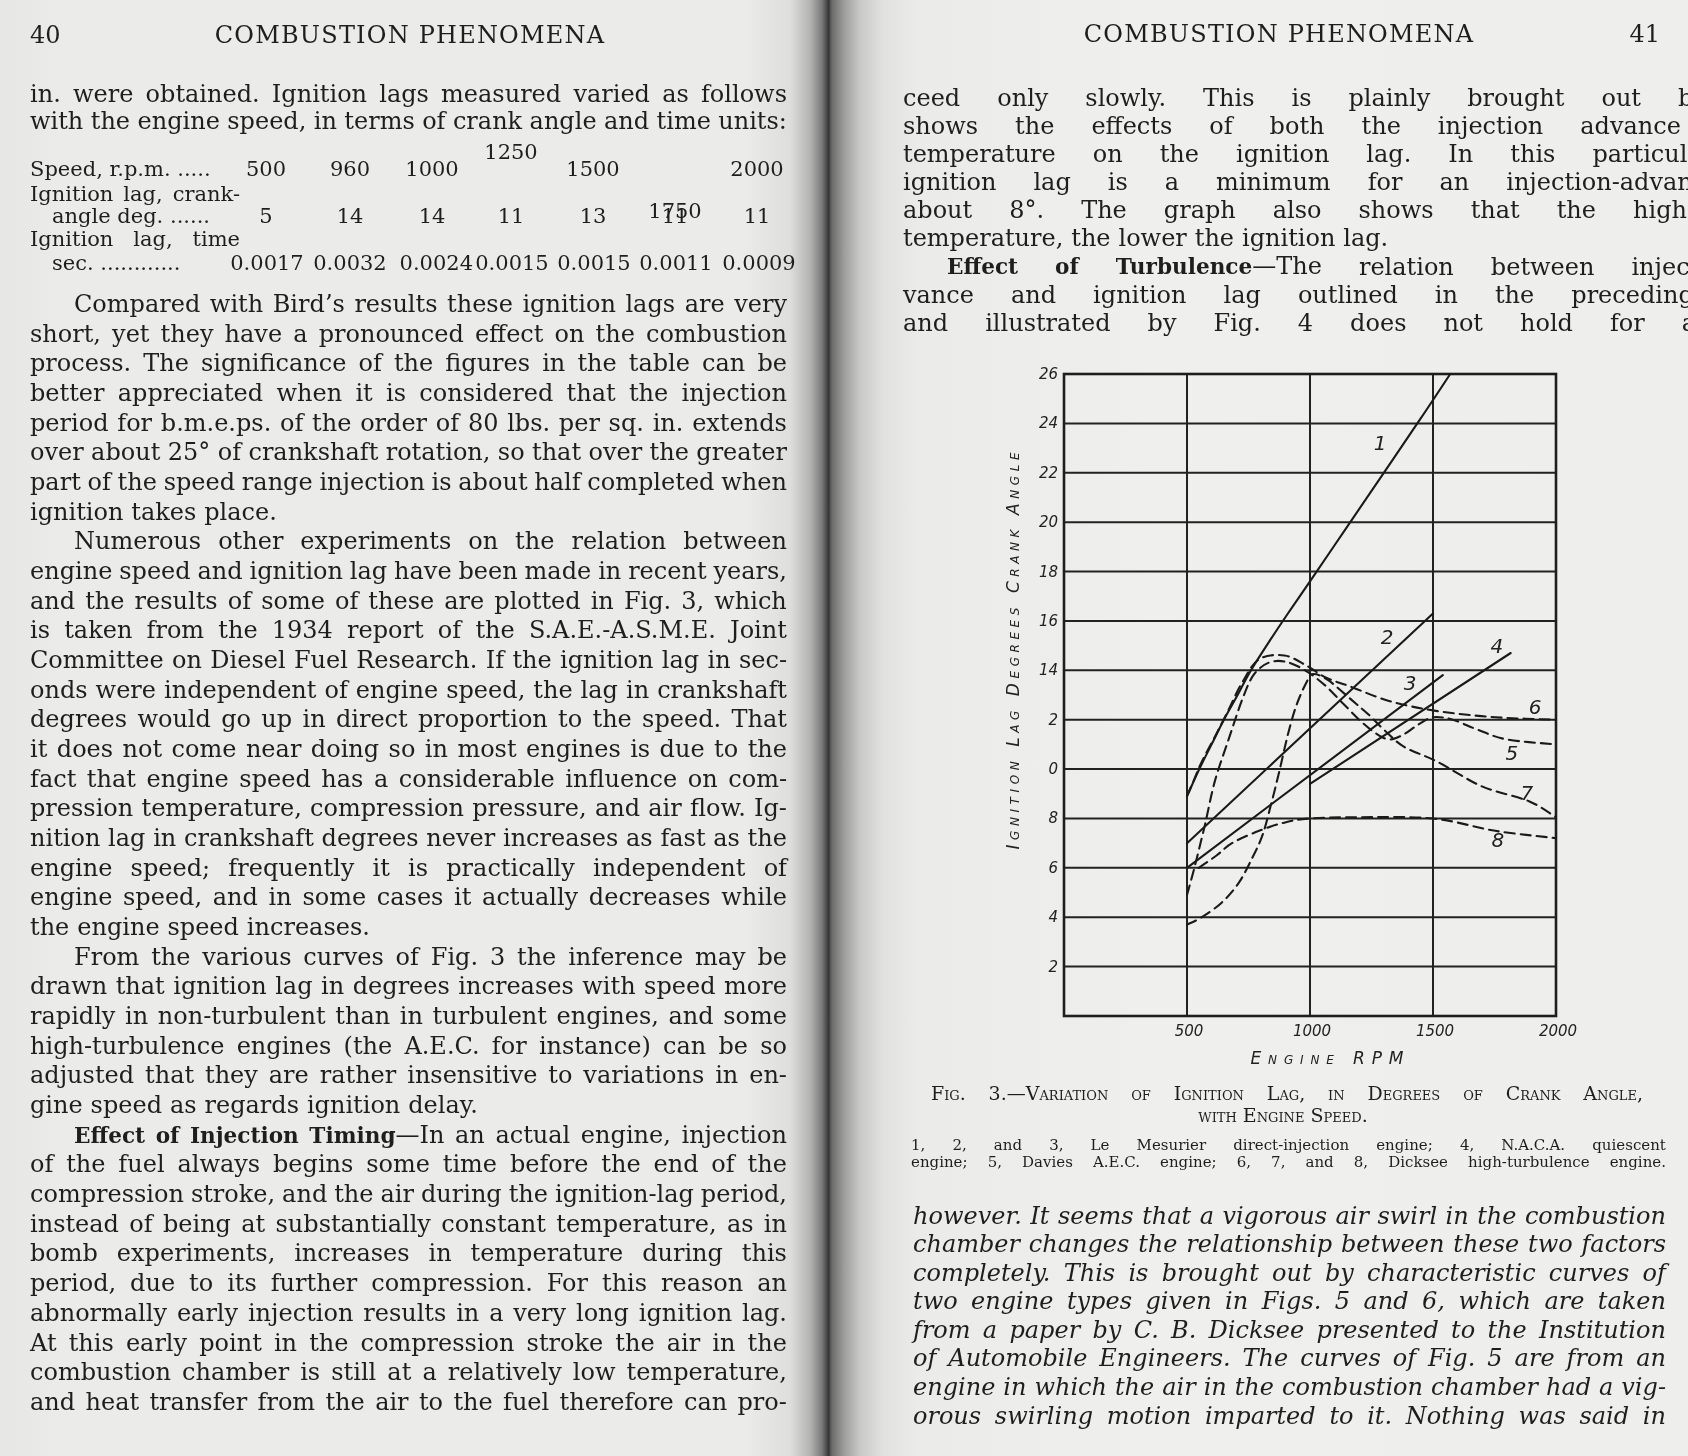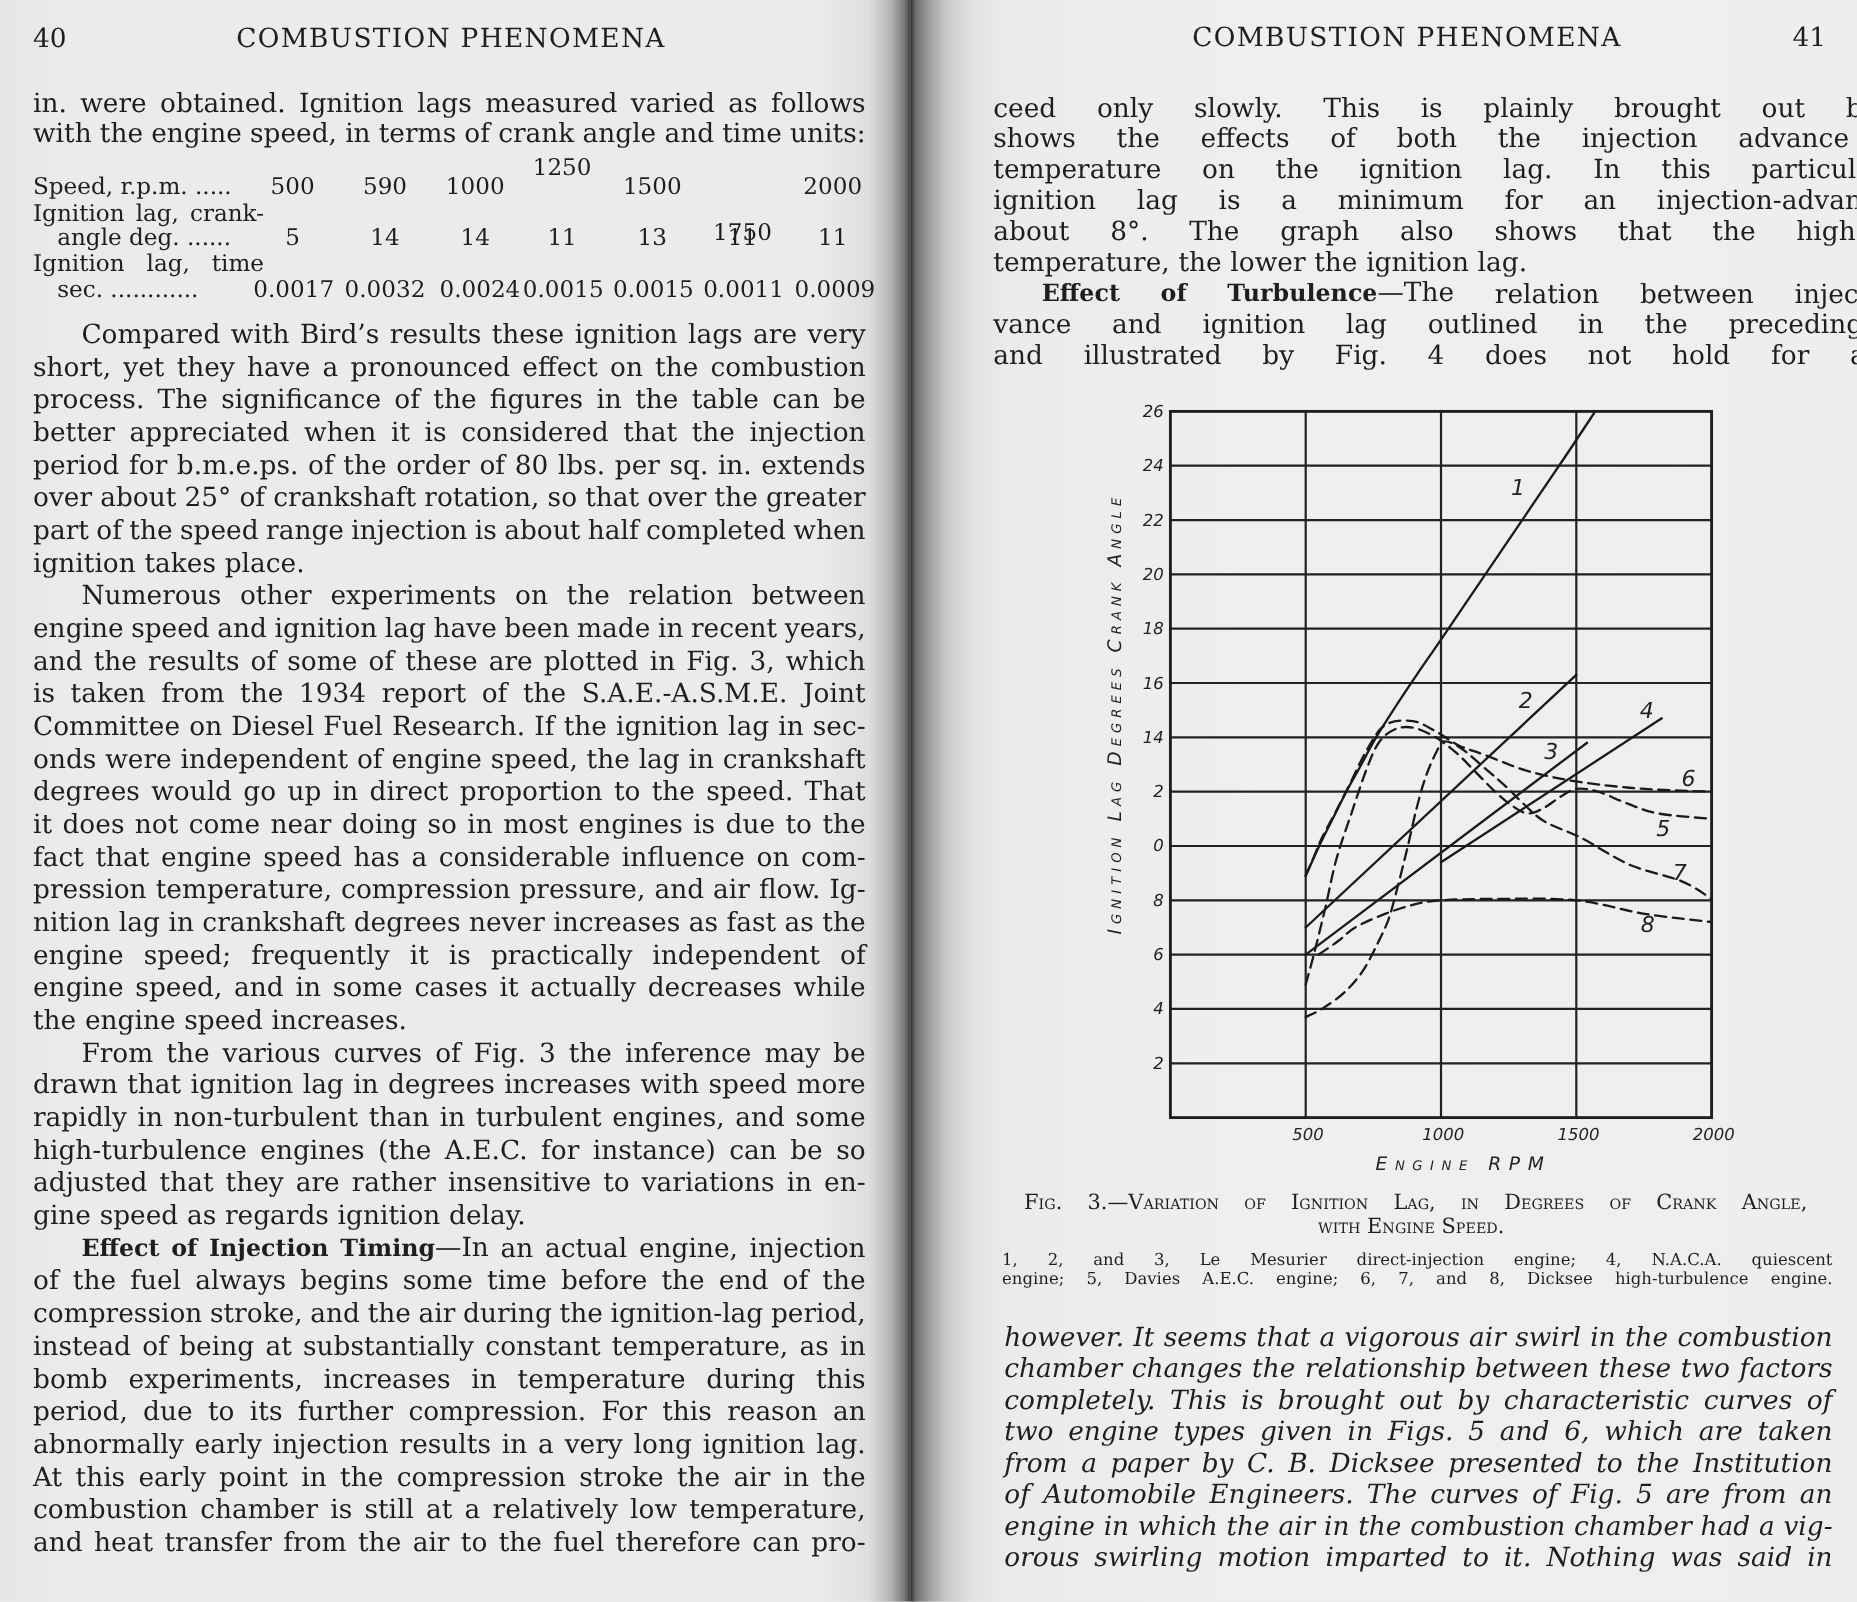--- a/index.html
+++ b/index.html
@@ -17,21 +17,21 @@
     left:828px; width:860px;
     background:linear-gradient(to right,#2f2f2f 0px,#6c6c6c 4px,#9d9d9b 16px,#c9c9c7 32px,#e1e1df 55px,#ebebe9 90px,#efefed 320px,#eeeeec 860px);
   }
 
   
   .head { position:absolute; font-size:24px; line-height:30px; height:30px; letter-spacing:1.2px; text-align:center; white-space:nowrap; }
   .pnum { position:absolute; font-size:24px; line-height:30px; height:30px; white-space:nowrap; }
 
   
   .block { position:absolute; font-size:24px; }
-  .block .line { display:flex; align-items:center; white-space:nowrap; }
+  .block .line { display:flex; align-items:flex-end; white-space:nowrap; }
   .block .line.just { justify-content:space-between; }
   .block .line.rag  { justify-content:flex-start; gap:0.33em; }
   .block .line.ind  { padding-left:44px; }
   .block .b { font-weight:bold; font-size:0.9em; }
   .lp-intro { left:30px; top:81px; width:757px; }
   .lp-intro .line { height:27px; line-height:27px; }
   .lp-flow { left:30px; top:290px; width:757px; }
   .lp-flow .line { height:29.68px; line-height:29.68px; }
   .rp-top { left:75px; top:84px; width:755px; }
   .rp-top .line { height:28.1px; line-height:28.1px;gap:37px; }
@@ -93,21 +93,21 @@
         <span class="w"><span>and</span></span>
         <span class="w"><span>time</span></span>
         <span class="w"><span>units:</span></span>
       </div>
     </div>
 
   <div>
 
     <div class="tl" style="left:30px;top:158px;">Speed, r.p.m. .....</div>
     <div class="tv" style="left:226px;top:158px;">500</div>
-    <div class="tv" style="left:310px;top:158px;">590</div>
+    <div class="tv" style="left:310px;top:158px;">960</div>
     <div class="tv" style="left:392px;top:158px;">1000</div>
     <div class="tv" style="left:471px;top:141px;">1250</div>
     <div class="tv" style="left:553px;top:158px;">1500</div>
     <div class="tv" style="left:635px;top:158px;margin-top:42px;">1750</div>
     <div class="tv" style="left:717px;top:158px;">2000</div>
 
     <div class="tl justify" style="left:30px;top:183px;">Ignition lag, crank-</div>
     <div class="tl" style="left:52px;top:205px;">angle deg. ......</div>
     <div class="tv" style="left:226px;top:205px;">5</div>
     <div class="tv" style="left:310px;top:205px;">14</div>

